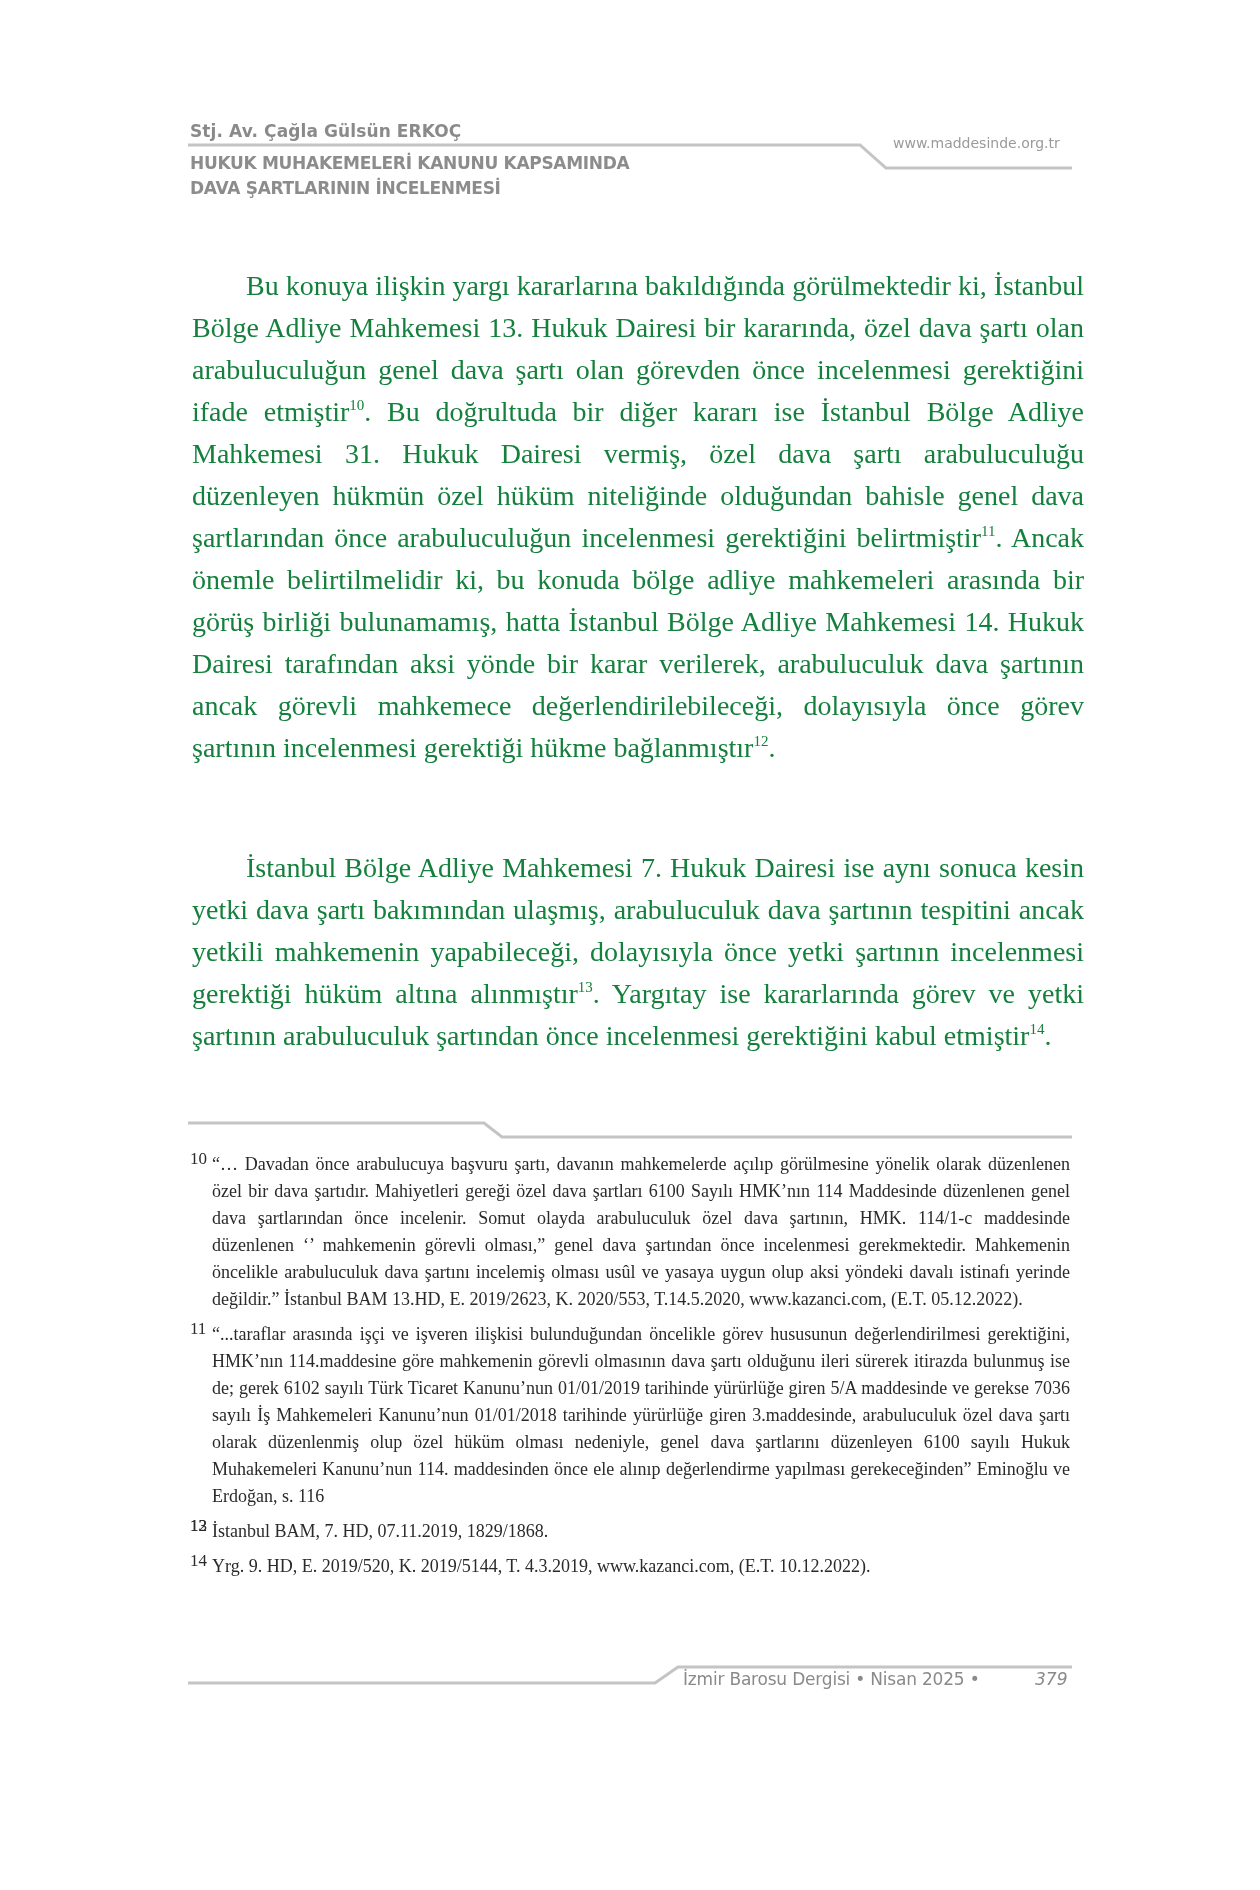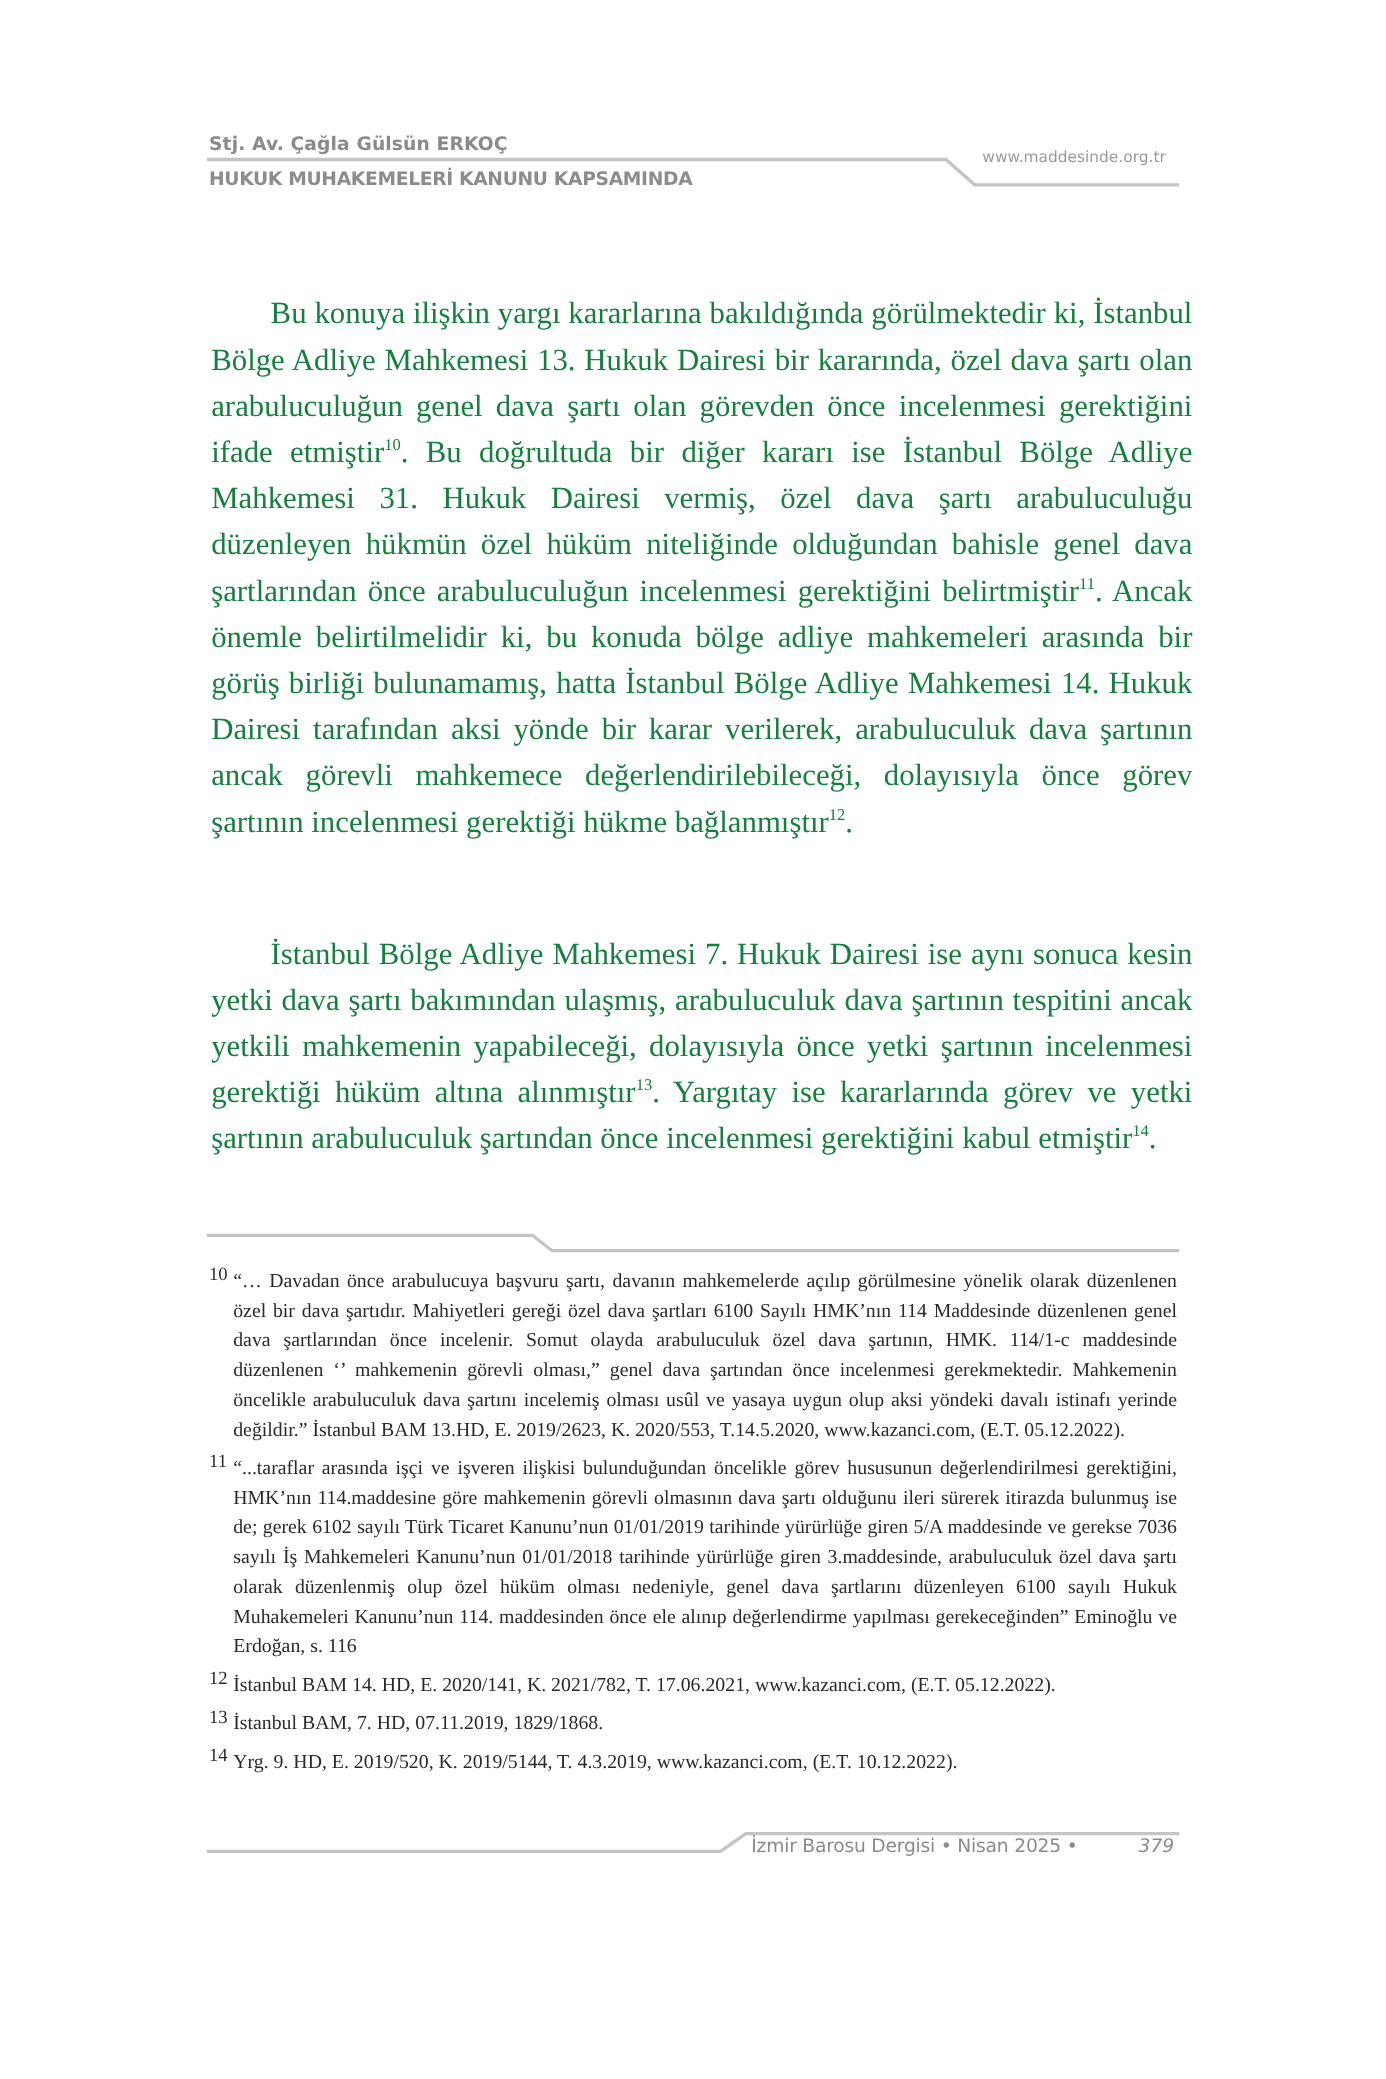--- a/index.html
+++ b/index.html
@@ -37,20 +37,21 @@
 <body>
 
 <div class="page">
 
   <svg class="hdr-lines" viewBox="0 0 1260 200">
     <polyline points="188,124 860,124 886,147 1072,147" fill="none" stroke="#c4c4c4" stroke-width="3"></polyline>
   </svg>
   <div class="hdr-author">Stj. Av. Çağla Gülsün ERKOÇ</div>
   <div class="hdr-title">
     <div>HUKUK MUHAKEMELERİ KANUNU KAPSAMINDA</div>
+    <div>DAVA ŞARTLARININ İNCELENMESİ</div>
   </div>
   <div class="hdr-url">www.maddesinde.org.tr</div>
 
   <div class="body-text" id="para1">
     <p><span>Bu konuya ilişkin yargı kararlarına bakıldığında görülmektedir ki, İstanbul Bölge Adliye Mahkemesi 13. Hukuk Dairesi bir kararında, özel dava şartı olan arabuluculuğun genel dava şartı olan görevden önce incelenmesi gerektiğini ifade etmiştir</span><sup>10</sup><span>. Bu doğrultuda bir diğer kararı ise İstanbul Bölge Adliye Mahkemesi 31. Hukuk Dairesi vermiş, özel dava şartı arabuluculuğu düzenleyen hükmün özel hüküm niteliğinde olduğundan bahisle genel dava şartlarından önce arabuluculuğun incelenmesi gerektiğini belirtmiştir</span><sup>11</sup><span>. Ancak önemle belirtilmelidir ki, bu konuda bölge adliye mahkemeleri arasında bir görüş birliği bulunamamış, hatta İstanbul Bölge Adliye Mahkemesi 14. Hukuk Dairesi tarafından aksi yönde bir karar verilerek, arabuluculuk dava şartının ancak görevli mahkemece değerlendirilebileceği, dolayısıyla önce görev şartının incelenmesi gerektiği hükme bağlanmıştır</span><sup>12</sup><span>.</span></p>
   </div>
 
   <div class="body-text" id="para2">
     <p><span>İstanbul Bölge Adliye Mahkemesi 7. Hukuk Dairesi ise aynı sonuca kesin yetki dava şartı bakımından ulaşmış, arabuluculuk dava şartının tespitini ancak yetkili mahkemenin yapabileceği, dolayısıyla önce yetki şartının incelenmesi gerektiği hüküm altına alınmıştır</span><sup>13</sup><span>. Yargıtay ise kararlarında görev ve yetki şartının arabuluculuk şartından önce incelenmesi gerektiğini kabul etmiştir</span><sup>14</sup><span>.</span></p>
   </div>
@@ -63,21 +64,20 @@
     <div class="fn">
       <span class="fn-num">10</span>
       <span>“… Davadan önce arabulucuya başvuru şartı, davanın mahkemelerde açılıp görülmesine yönelik olarak düzenlenen özel bir dava şartıdır. Mahiyetleri gereği özel dava şartları 6100 Sayılı HMK’nın 114 Maddesinde düzenlenen genel dava şartlarından önce incelenir. Somut olayda arabuluculuk özel dava şartının, HMK. 114/1-c maddesinde düzenlenen ‘’ mahkemenin görevli olması,” genel dava şartından önce incelenmesi gerekmektedir. Mahkemenin öncelikle arabuluculuk dava şartını incelemiş olması usûl ve yasaya uygun olup aksi yöndeki davalı istinafı yerinde değildir.” İstanbul BAM 13.HD, E. 2019/2623, K. 2020/553, T.14.5.2020, www.kazanci.com, (E.T. 05.12.2022).</span>
     </div>
     <div class="fn">
       <span class="fn-num">11</span>
       <span>“...taraflar arasında işçi ve işveren ilişkisi bulunduğundan öncelikle görev hususunun değerlendirilmesi gerektiğini, HMK’nın 114.maddesine göre mahkemenin görevli olmasının dava şartı olduğunu ileri sürerek itirazda bulunmuş ise de; gerek 6102 sayılı Türk Ticaret Kanunu’nun 01/01/2019 tarihinde yürürlüğe giren 5/A maddesinde ve gerekse 7036 sayılı İş Mahkemeleri Kanunu’nun 01/01/2018 tarihinde yürürlüğe giren 3.maddesinde, arabuluculuk özel dava şartı olarak düzenlenmiş olup özel hüküm olması nedeniyle, genel dava şartlarını düzenleyen 6100 sayılı Hukuk Muhakemeleri Kanunu’nun 114. maddesinden önce ele alınıp değerlendirme yapılması gerekeceğinden” Eminoğlu ve Erdoğan, s. 116</span>
     </div>
     <div class="fn short">
       <span class="fn-num">12</span>
-      <span>İstanbul BAM 14. HD, E. 2020/141, K. 2021/782, T. 17.06.2021, www.kazanci.com, (E.T. 05.12.2022).</span>
     </div>
     <div class="fn short">
       <span class="fn-num">13</span>
       <span>İstanbul BAM, 7. HD, 07.11.2019, 1829/1868.</span>
     </div>
     <div class="fn short">
       <span class="fn-num">14</span>
       <span>Yrg. 9. HD, E. 2019/520, K. 2019/5144, T. 4.3.2019, www.kazanci.com, (E.T. 10.12.2022).</span>
     </div>
   </div>

